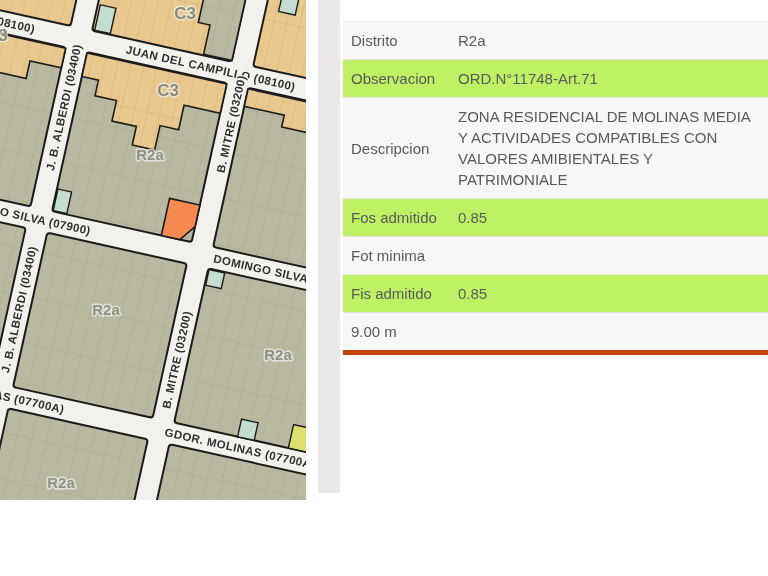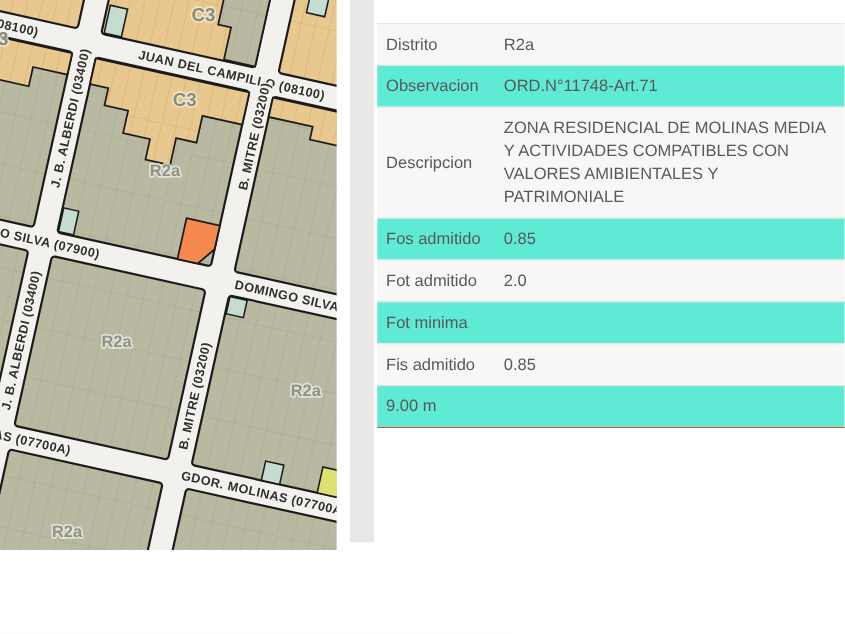--- a/index.html
+++ b/index.html
@@ -13,23 +13,23 @@
                 stroke-width:2.6px;stroke-linejoin:round;}
   .zone-label{font-family:"Liberation Sans",sans-serif;font-weight:bold;fill:#8c8c74;
               paint-order:stroke;stroke:#efeee6;stroke-width:3px;stroke-opacity:.75;
               stroke-linejoin:round;}
   .zone-r2a{fill:#8e9386;}
   .zl-16{font-size:17px;} .zl-15{font-size:15px;}
   
   .gutter{position:absolute;left:318px;top:0;width:22px;height:493px;background:#e9e8e7;}
   
   .info-panel{position:absolute;left:343px;top:21px;width:425px;
-              border-bottom:1px solid #c2410c;color:#58595b;font-size:15px;line-height:21px;}
+              border-bottom:5px solid #c2410c;color:#58595b;font-size:15px;line-height:21px;}
   .row{display:flex;align-items:center;border-top:1px solid #e5e5e3;padding:8px 0 8px 8px;
-       background:#5eead4;}
+       background:#bef264;}
   .row:nth-child(odd){background:#f7f7f5;}
   .cell.label{width:99px;flex:none;padding-right:8px;}
   .cell.value{width:300px;flex:none;padding-left:0;}
 </style>
 </head>
 <body>
 
 <div class="stage">
 
   <div class="map-panel">
@@ -117,24 +117,20 @@
     </div>
     <div class="row">
       <div class="cell label">Descripcion</div>
       <div class="cell value">ZONA RESIDENCIAL DE MOLINAS MEDIA Y ACTIVIDADES COMPATIBLES CON VALORES AMIBIENTALES Y PATRIMONIALE</div>
     </div>
     <div class="row">
       <div class="cell label">Fos admitido</div>
       <div class="cell value">0.85</div>
     </div>
     <div class="row">
-      <div class="cell label">Fot admitido</div>
-      <div class="cell value">2.0</div>
-    </div>
-    <div class="row">
       <div class="cell label">Fot minima</div>
       <div class="cell value"></div>
     </div>
     <div class="row">
       <div class="cell label">Fis admitido</div>
       <div class="cell value">0.85</div>
     </div>
     <div class="row">
       <div class="cell value">9.00 m</div>
     </div>

